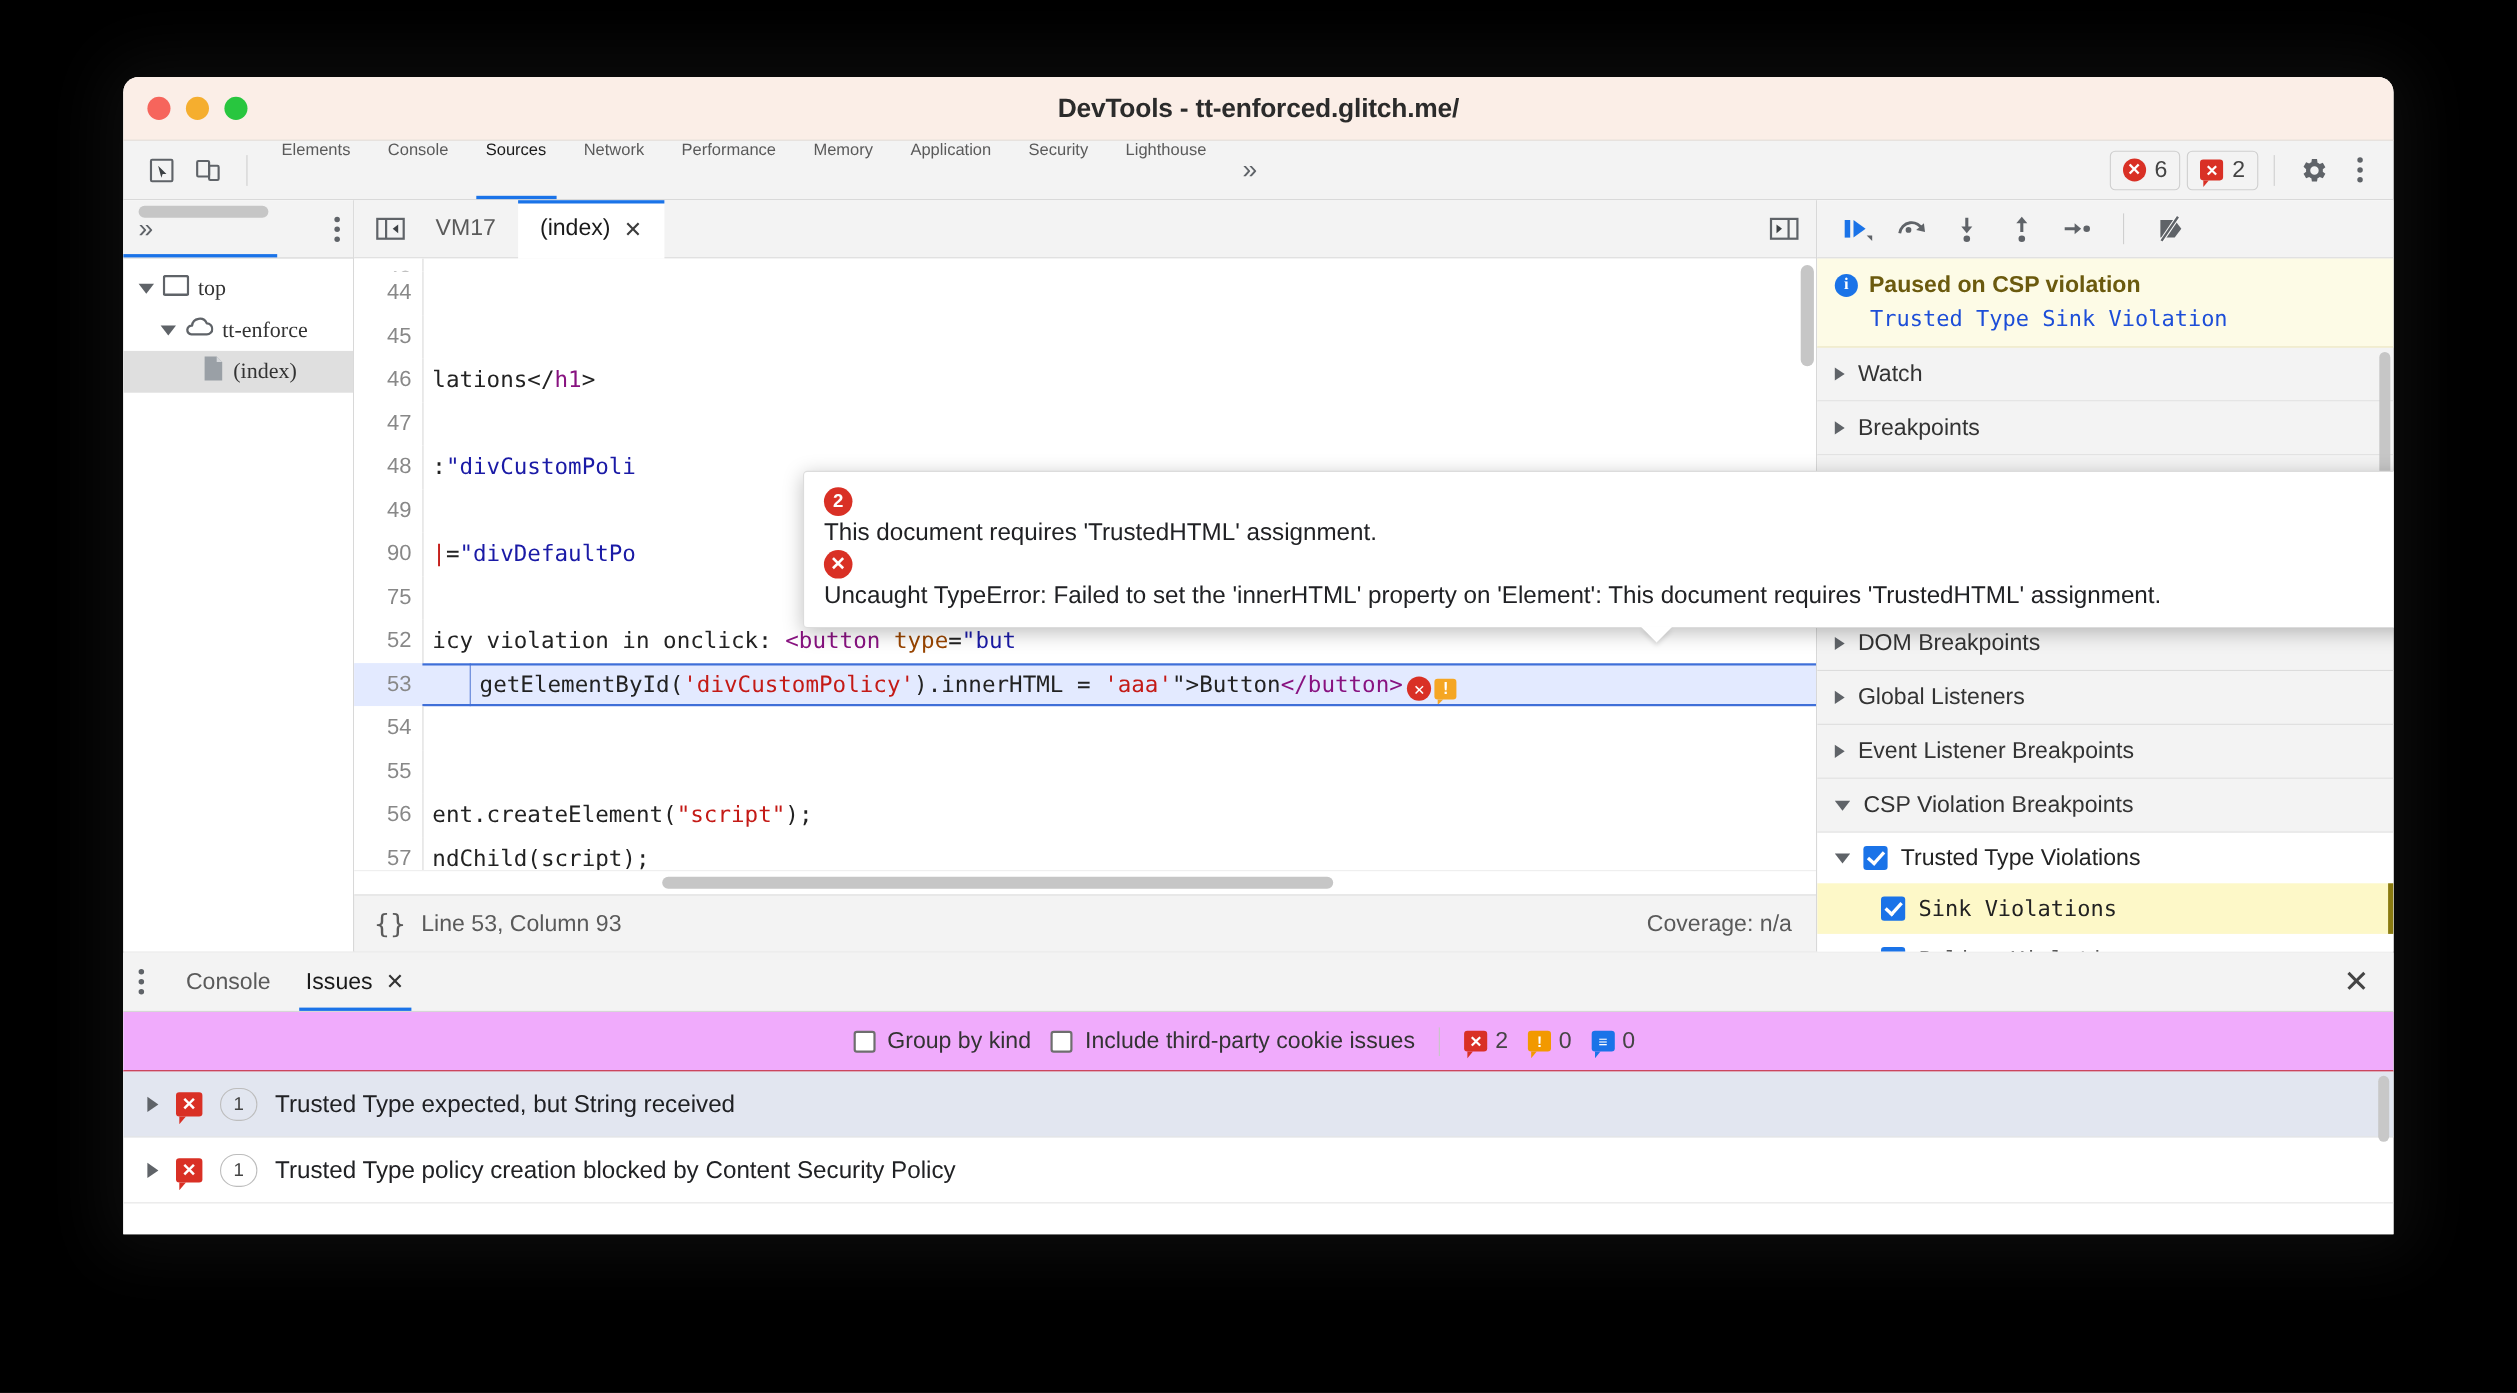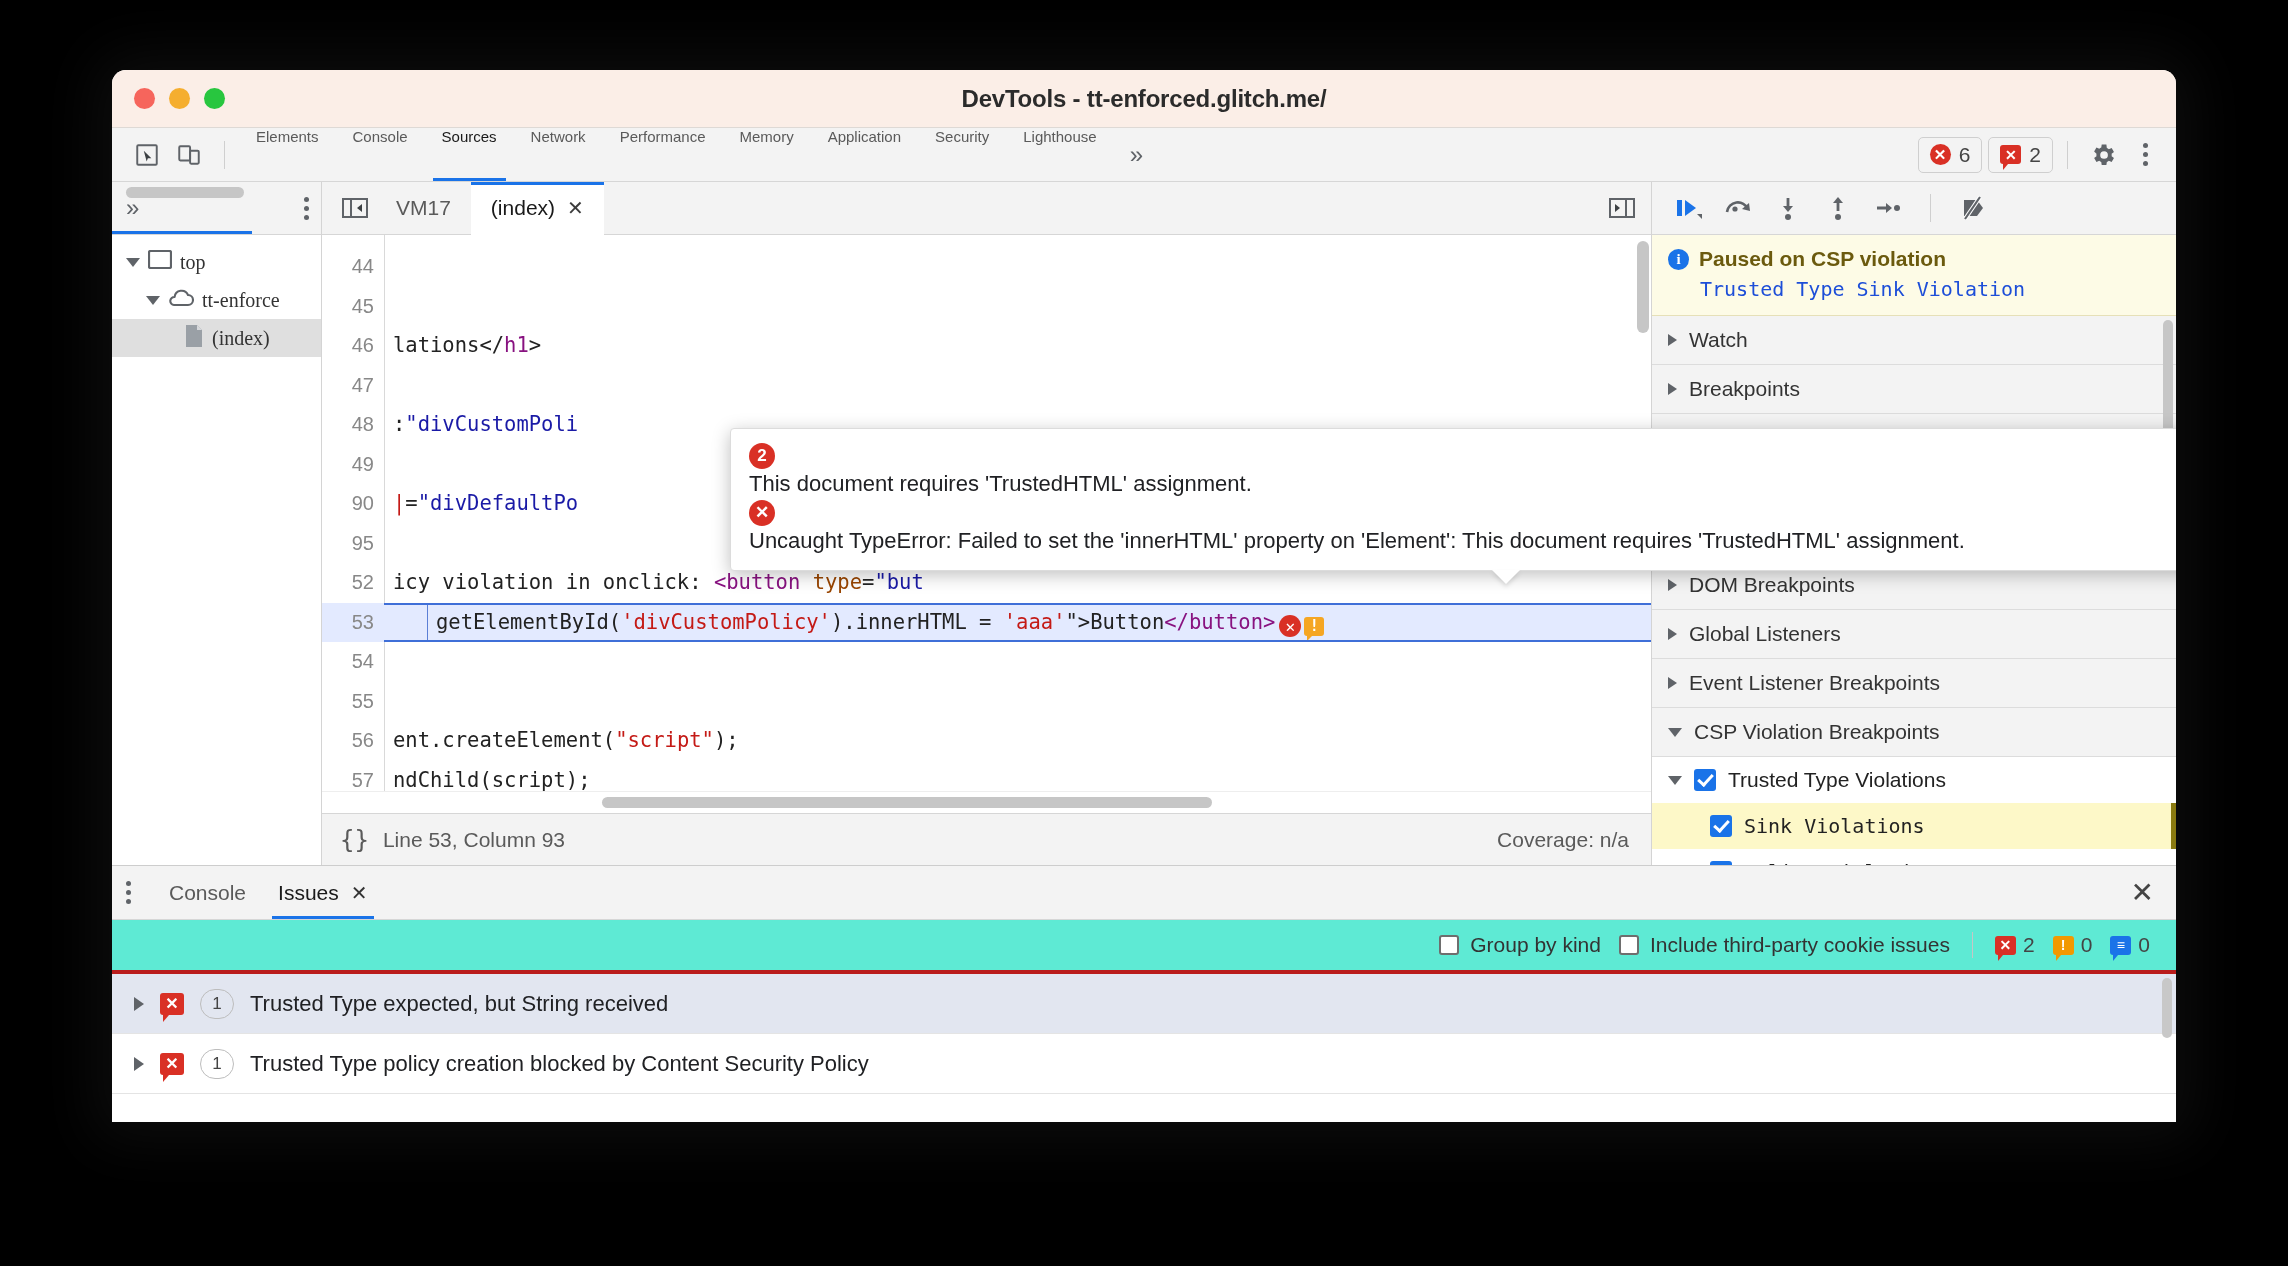--- a/index.html
+++ b/index.html
@@ -319,22 +319,22 @@
   }
   .dtab {
     height: 53px; display: flex; align-items: center; gap: 12px;
     padding: 0 16px; font-size: 21px; color: #5a5a5a; position: relative;
   }
   .dtab.active { color: #1a1a1a; }
   .dtab.active::after { content: ""; position: absolute; left: 10px; right: 10px; bottom: 0; height: 3px; background: #1a73e8; }
   .close-x { position: absolute; right: 22px; font-size: 28px; color: #444; line-height: 1; }
 
   .issues-toolbar {
-    height: 54px; background: #5eead4; border-bottom: 4px solid #b91c1c;
-    display: flex; align-items: center; justify-content: flex-end;
+    height: 54px; background: #f0abfc; border-bottom: 1px solid #b91c1c;
+    display: flex; align-items: center; justify-content: center;
     padding-right: 26px; gap: 18px; font-size: 21px; color: #333;
   }
   .chk {
     width: 20px; height: 20px; border: 2px solid #6e6e6e; border-radius: 3px; background: #fff;
   }
   .lbl-chk { display: flex; align-items: center; gap: 11px; }
   .tb-sep { width: 1px; height: 26px; background: #c6c6c6; margin: 0 4px; }
   .cnt { display: flex; align-items: center; gap: 7px; font-size: 21px; color: #444; }
 
   .issue-row {
@@ -522,21 +522,21 @@
               <div class="gut">43</div><div class="ctext"></div>
             </div>
 
             <div class="cline"><div class="gut">44</div><div class="ctext"></div></div>
             <div class="cline"><div class="gut">45</div><div class="ctext"></div></div>
             <div class="cline"><div class="gut">46</div><div class="ctext"><span class="tok-plain">lations</span><span class="tok-plain">&lt;/</span><span class="tok-tag">h1</span><span class="tok-plain">&gt;</span></div></div>
             <div class="cline"><div class="gut">47</div><div class="ctext"></div></div>
             <div class="cline"><div class="gut">48</div><div class="ctext"><span class="tok-plain">:</span><span class="tok-str2">"divCustomPoli</span></div></div>
             <div class="cline"><div class="gut">49</div><div class="ctext"></div></div>
             <div class="cline"><div class="gut">90</div><div class="ctext"><span class="tok-str">|</span><span class="tok-plain">=</span><span class="tok-str2">"divDefaultPo</span></div></div>
-            <div class="cline"><div class="gut">95</div><div class="ctext"></div></div>
+            <div class="cline"><div class="gut">75</div><div class="ctext"></div></div>
             <div class="cline"><div class="gut">52</div><div class="ctext"><span class="tok-plain">icy violation in onclick: </span><span class="tok-tag">&lt;button</span><span class="tok-attr"> type</span><span class="tok-plain">=</span><span class="tok-str2">"but</span></div></div>
 
             <div class="cline hl">
               <div class="hl-top"></div>
               <div class="gut">53</div>
               <div class="ctext"><span class="tok-plain">getElementById(</span><span class="tok-str">'divCustomPolicy'</span><span class="tok-plain">).innerHTML = </span><span class="tok-str">'aaa'</span><span class="tok-plain">"&gt;Button</span><span class="tok-tag">&lt;/button&gt;</span><span class="inline-err">✕</span><span class="inline-warn">!</span></div>
               <div class="hl-bot"></div>
             </div>
 
             <div class="cline"><div class="gut">54</div><div class="ctext"></div></div>

